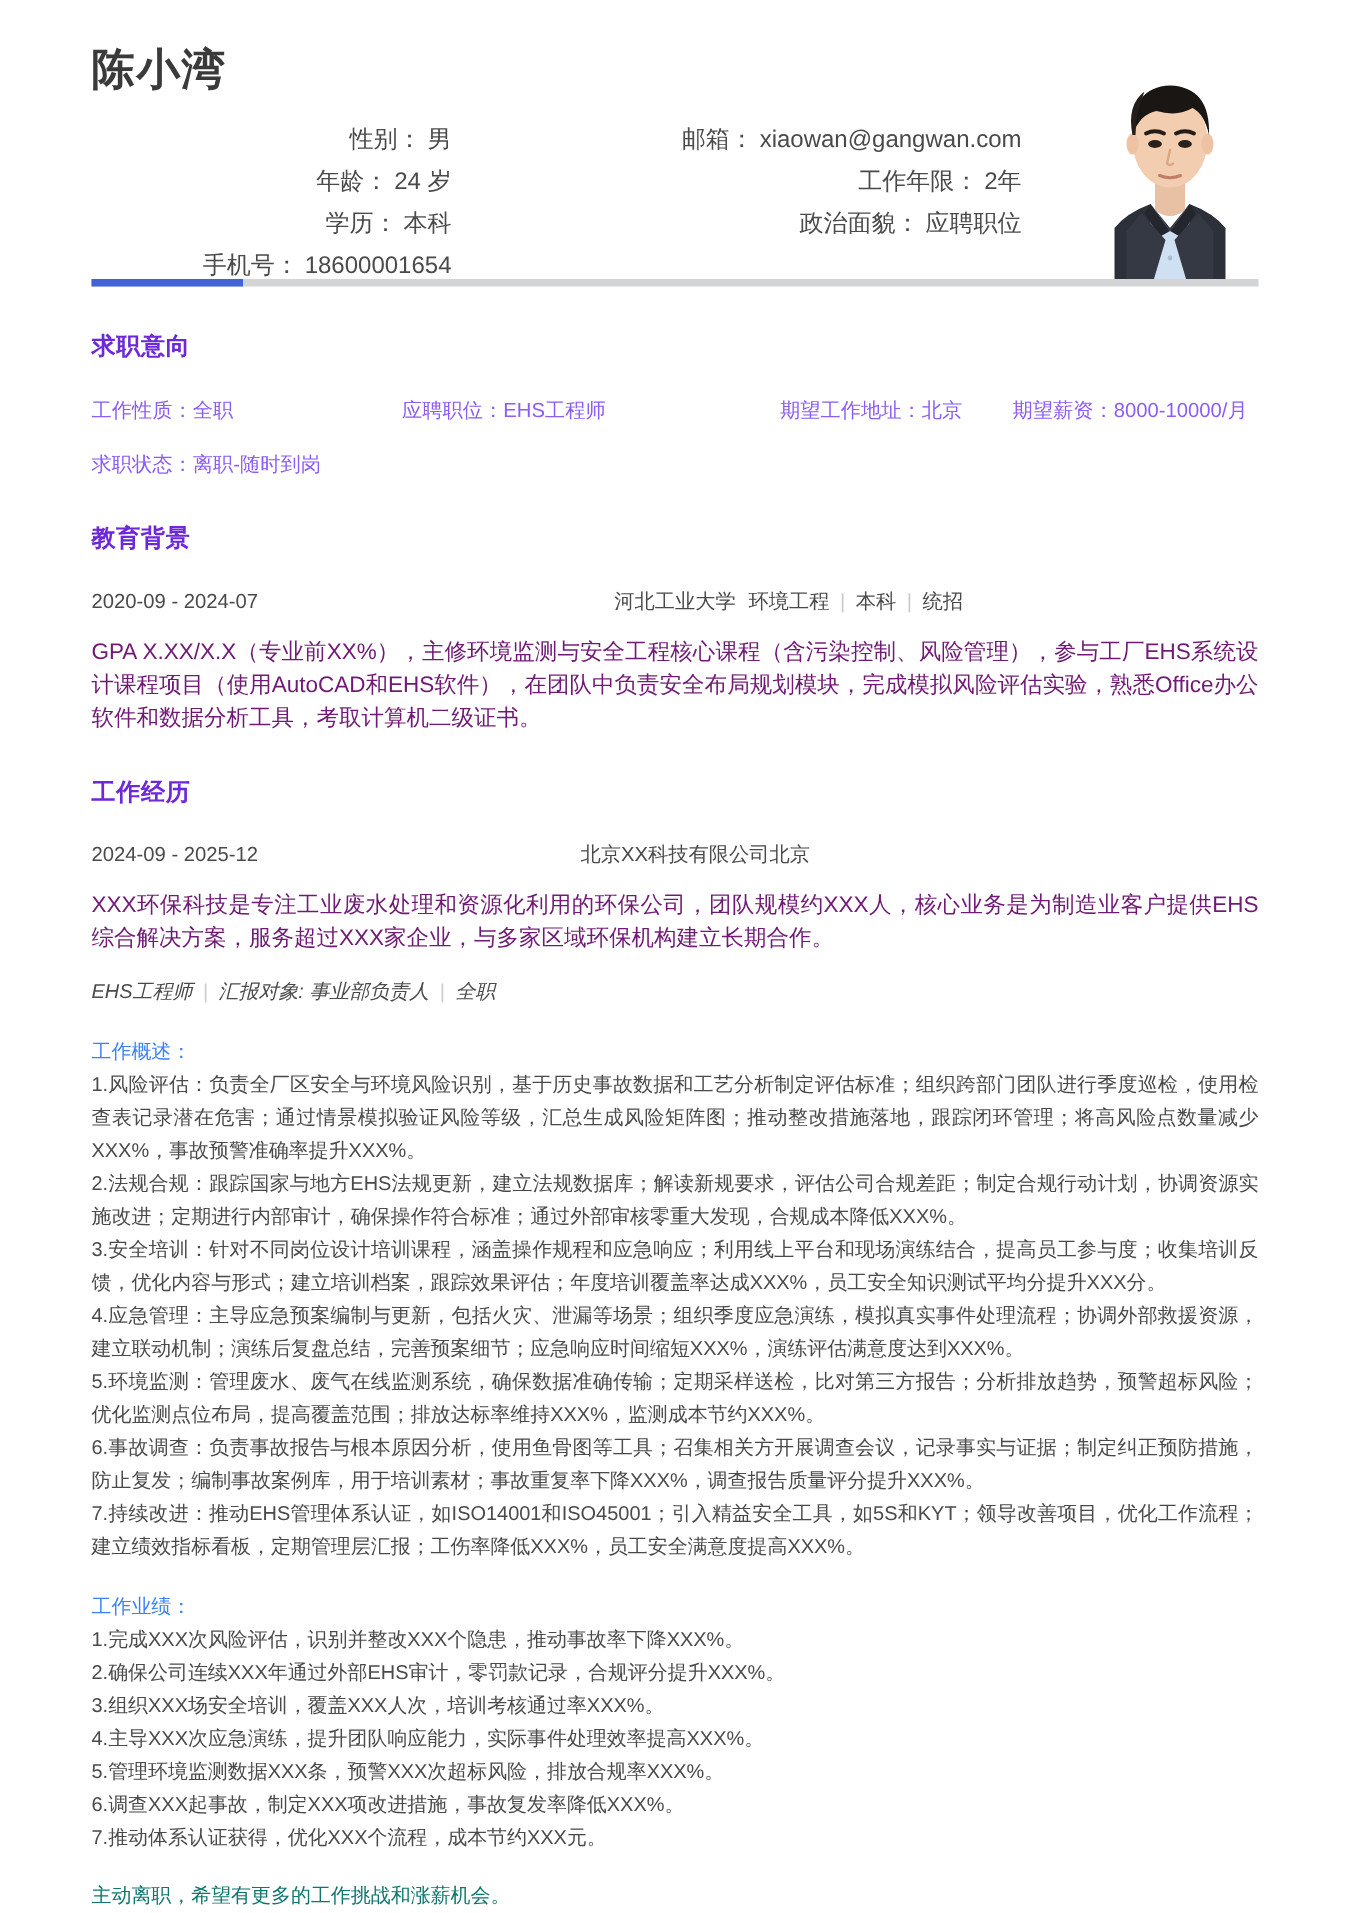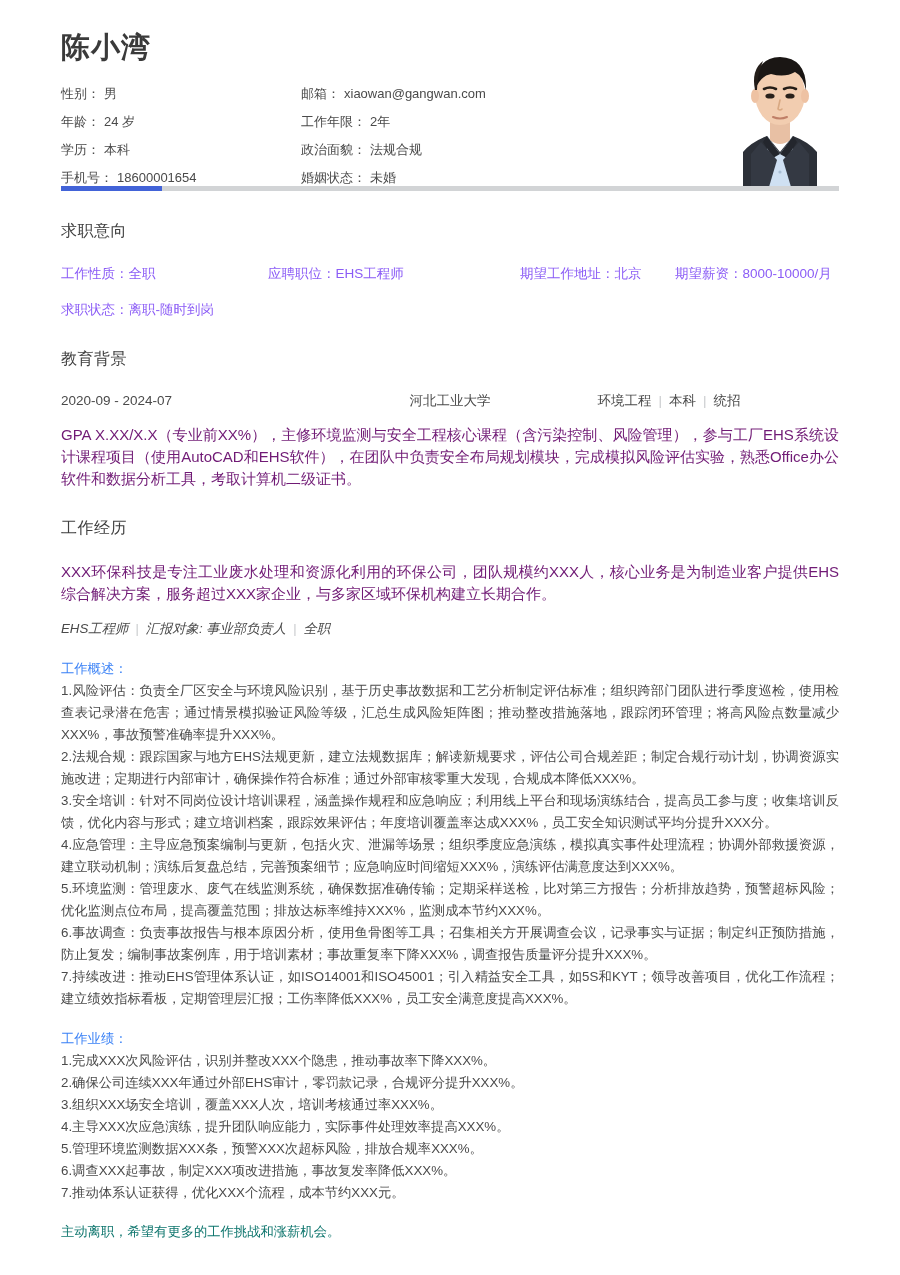--- a/index.html
+++ b/index.html
@@ -17,23 +17,24 @@
   
   .header { position: relative; padding-top: 30px; height: 178px; }
   .name {
     font-size: 29px; font-weight: bold; color: #3a3a3a;
     letter-spacing: 1px; margin: 0 0 18px 0; line-height: 1.2;
   }
   .info-grid {
     display: grid;
     grid-template-columns: 240px 1fr;
     row-gap: 6px;
-    font-size: 13px;
+    font-size: 16px;
     color: #4a4a4a;
     max-width: 620px;
+    text-align: right;
   }
   .info-item { white-space: nowrap; line-height: 22px; }
   .info-label { color: #4a4a4a; }
   .info-value { color: #4a4a4a; margin-left: 4px; }
 
   
   .photo {
     position: absolute; right: 0px; top: 32px;
     width: 118px; height: 155px;
     overflow: hidden; background: #ffffff;
@@ -46,21 +47,21 @@
     background: #d2d4d6; margin-top: 8px;
   }
   .divider-accent {
     position: absolute; left: 0; top: 0; height: 5px; width: 101px;
     background: #4263d8;
   }
 
   
   .section { margin-top: 30px; }
   .section-title {
-    font-size: 16px; font-weight: normal; color: #404040;
+    font-size: 16px; font-weight: bold; color: #6d28d9;
     margin: 0 0 22px 0; letter-spacing: .5px;
   }
   .section.education { margin-top: 29px; }
   .section.work { margin-top: 28px; }
 
   
   .intent-row {
     display: flex; font-size: 13.5px; color: #8b5cf6;
     margin-bottom: 16px; line-height: 20px;
   }
@@ -71,21 +72,21 @@
   .intent-cell.c4 { width: auto; }
 
   
   .entry-head {
     display: flex; align-items: baseline;
     font-size: 13.5px; color: #4a4a4a;
     margin-bottom: 14px;
   }
   .eh-left { width: 340px; white-space: nowrap; }
   .eh-center { flex: 1; text-align: center; white-space: nowrap; }
-  .eh-right { width: 340px; text-align: center; white-space: nowrap; }
+  .eh-right { width: 340px; text-align: left; white-space: nowrap; }
   .sep { color: #c9cbcd; margin: 0 7px; font-weight: 300; }
 
   .body-text {
     font-size: 15px; line-height: 22px; color: #701a75;
     margin: 0 0 0 0; text-align: justify;
   }
   .body-text.desc { margin-bottom: 13px; }
   .tagline { font-size: 13.3px; color: #4a4a4a; line-height: 22px; margin-bottom: 18px; font-style: italic; }
 
   .block { margin-bottom: 0; }
@@ -113,27 +114,24 @@
       <div class="info-item">
         <span class="info-label">年龄：</span><span class="info-value">24 岁</span>
       </div>
       <div class="info-item">
         <span class="info-label">工作年限：</span><span class="info-value">2年</span>
       </div>
       <div class="info-item">
         <span class="info-label">学历：</span><span class="info-value">本科</span>
       </div>
       <div class="info-item">
-        <span class="info-label">政治面貌：</span><span class="info-value">法规合规</span>
+        <span class="info-label">政治面貌：</span><span class="info-value">应聘职位</span>
       </div>
       <div class="info-item">
         <span class="info-label">手机号：</span><span class="info-value">18600001654</span>
-      </div>
-      <div class="info-item">
-        <span class="info-label">婚姻状态：</span><span class="info-value">未婚</span>
       </div>
     </div>
 
     <div class="photo">
       <svg viewBox="0 0 118 155" xmlns="http://www.w3.org/2000/svg">
         <rect x="0" y="0" width="118" height="155" fill="#ffffff"></rect>
 
         <path d="M22 155 L22 120 Q30 110 46 104 L59 120 L72 104 Q88 110 96 120 L96 155 Z" fill="#2c3038"></path>
 
         <path d="M46 104 L59 122 L72 104 L72 155 L46 155 Z" fill="#cfe0f2"></path>
@@ -208,20 +206,25 @@
         <span>环境工程</span><span class="sep">|</span><span>本科</span><span class="sep">|</span><span>统招</span>
       </div>
     </div>
 
     <p class="body-text">GPA X.XX/X.X（专业前XX%），主修环境监测与安全工程核心课程（含污染控制、风险管理），参与工厂EHS系统设计课程项目（使用AutoCAD和EHS软件），在团队中负责安全布局规划模块，完成模拟风险评估实验，熟悉Office办公软件和数据分析工具，考取计算机二级证书。</p>
   </div>
 
   <div class="section work">
     <h2 class="section-title">工作经历</h2>
 
+    <div class="entry-head">
+      <div class="eh-left">2024-09 - 2025-12</div>
+      <div class="eh-center">北京XX科技有限公司</div>
+      <div class="eh-right">北京</div>
+    </div>
 
     <p class="body-text desc">XXX环保科技是专注工业废水处理和资源化利用的环保公司，团队规模约XXX人，核心业务是为制造业客户提供EHS综合解决方案，服务超过XXX家企业，与多家区域环保机构建立长期合作。</p>
 
     <div class="tagline">
       <span>EHS工程师</span><span class="sep">|</span><span>汇报对象: 事业部负责人</span><span class="sep">|</span><span>全职</span>
     </div>
 
     <div class="block">
       <div class="block-label">工作概述：</div>
       <ul class="list">

